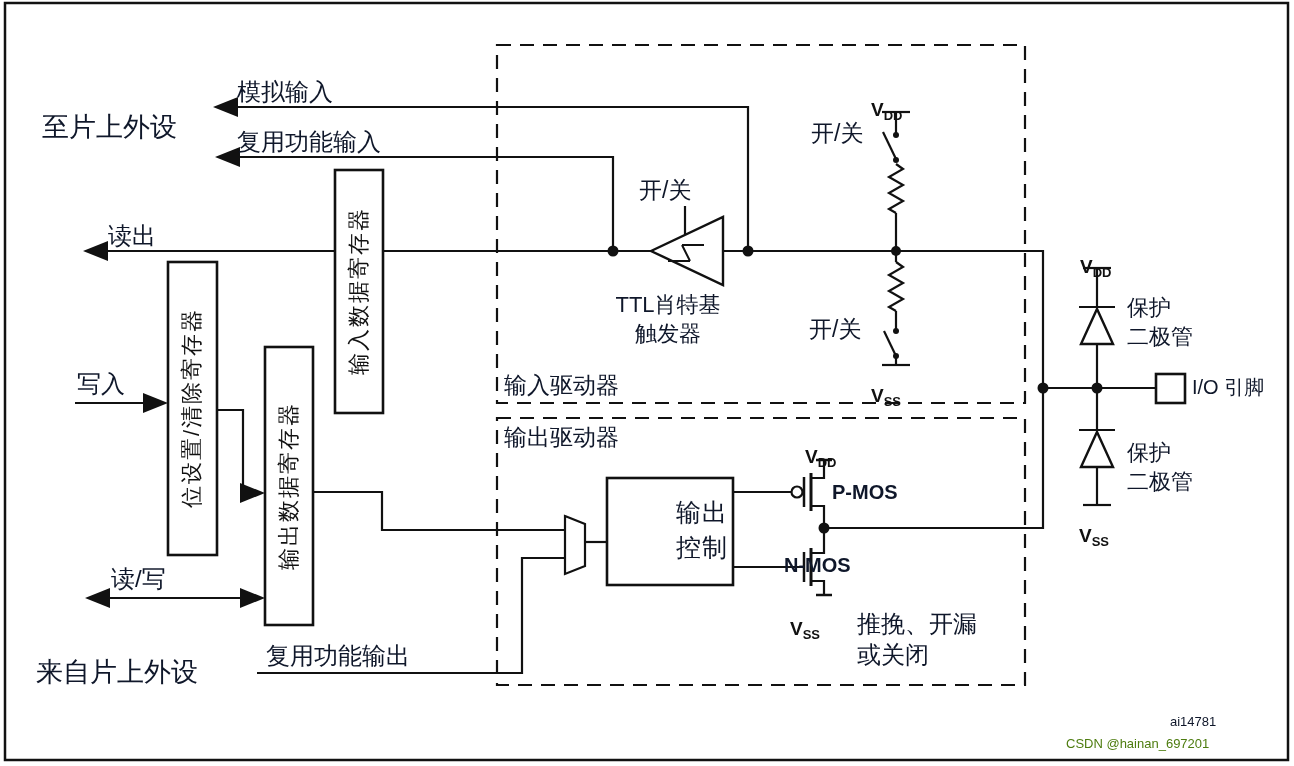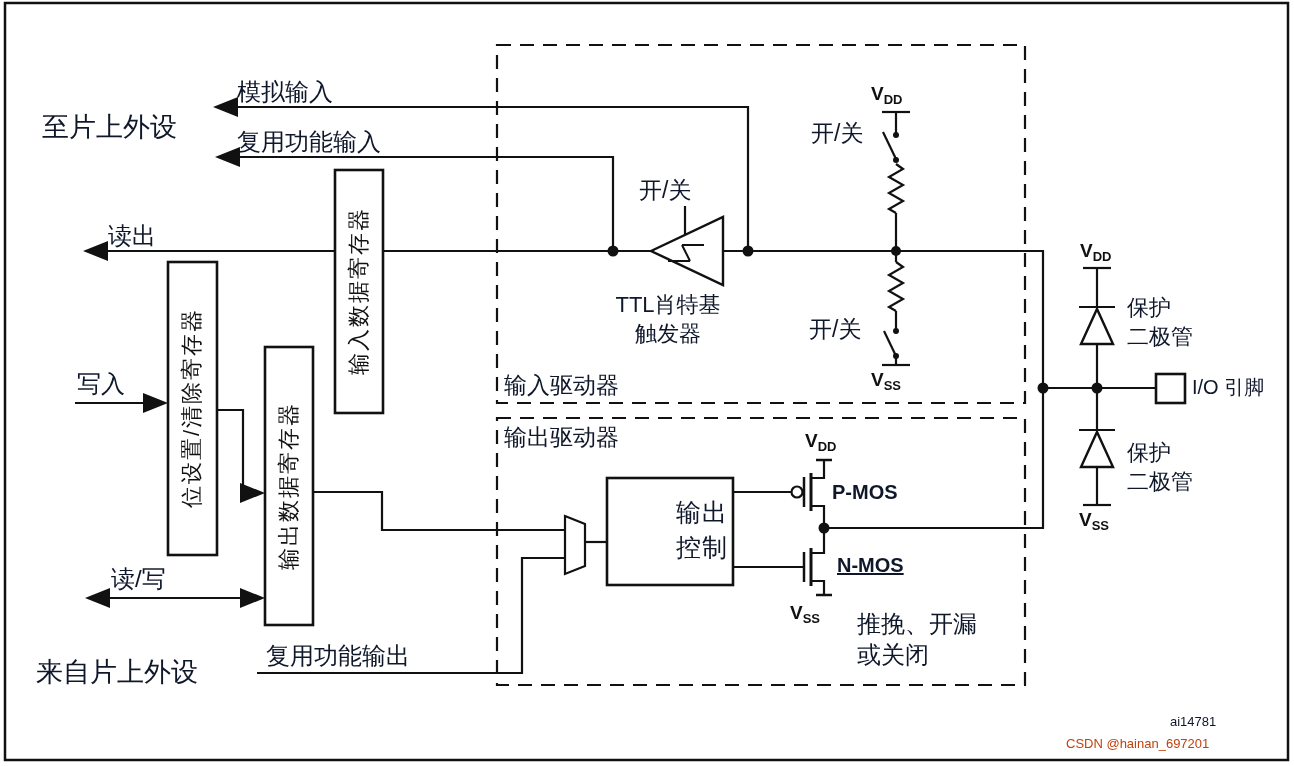--- a/index.html
+++ b/index.html
@@ -13,24 +13,24 @@
   .f24 { font-size:24px; }
   .f23 { font-size:23px; }
   .f22 { font-size:22px; }
   .f20 { font-size:20px; }
   .f19 { font-size:13px; }
   .center { text-align:center; }
   .vreg {
     position:absolute; white-space:nowrap; font-size:22px; letter-spacing:2px;
     transform:translate(-50%,-50%) rotate(-90deg); color:#111;
   }
-  .vlabel { position:absolute; white-space:nowrap; font-size:19px; font-weight:bold; }
+  .vlabel { position:absolute; white-space:nowrap; font-size:19px; font-weight:bold;margin-top:16px; }
   .vlabel .sub { font-size:13px; vertical-align:-4px; }
   .two-line { line-height:1.3; }
-  .watermark { color:#c2410c;text-align:right; }
+  .watermark { color:#4d7c0f;text-align:right; }
   .ctl { line-height:1.4; letter-spacing:1px; }
 </style>
 </head>
 <body>
 
 <div class="stage">
 
   <svg width="1294" height="766" viewBox="0 0 1294 766">
 
     <rect x="5" y="3" width="1283" height="757" fill="none" stroke="#111" stroke-width="2.5"></rect>
@@ -178,21 +178,21 @@
   <div class="lbl f23" style="left:809px; top:316px;">开/关</div>
 
   <div class="vlabel" style="left:871px;  top:83px;"><span>V</span><span class="sub">DD</span></div>
   <div class="vlabel" style="left:871px;  top:369px;"><span>V</span><span class="sub">SS</span></div>
   <div class="vlabel" style="left:805px;  top:430px;"><span>V</span><span class="sub">DD</span></div>
   <div class="vlabel" style="left:790px;  top:602px;"><span>V</span><span class="sub">SS</span></div>
   <div class="vlabel" style="left:1080px; top:240px;"><span>V</span><span class="sub">DD</span></div>
   <div class="vlabel" style="left:1079px; top:509px;"><span>V</span><span class="sub">SS</span></div>
 
   <div class="lbl f20" style="left:832px; top:481px; font-weight:bold;">P-MOS</div>
-  <div class="lbl f20" style="left:837px; top:554px; font-weight:bold;text-decoration:underline;">N-MOS</div>
+  <div class="lbl f20" style="left:784px; top:554px; font-weight:bold;">N-MOS</div>
 
   <div class="lbl center ctl" style="left:607px; top:495px; width:126px; font-size:25px;padding-left:32px;">
     <div>输出</div>
     <div>控制</div>
   </div>
 
   <div class="lbl f24 two-line" style="left:857px; top:608px;">
     <div>推挽、开漏</div>
     <div>或关闭</div>
   </div>

